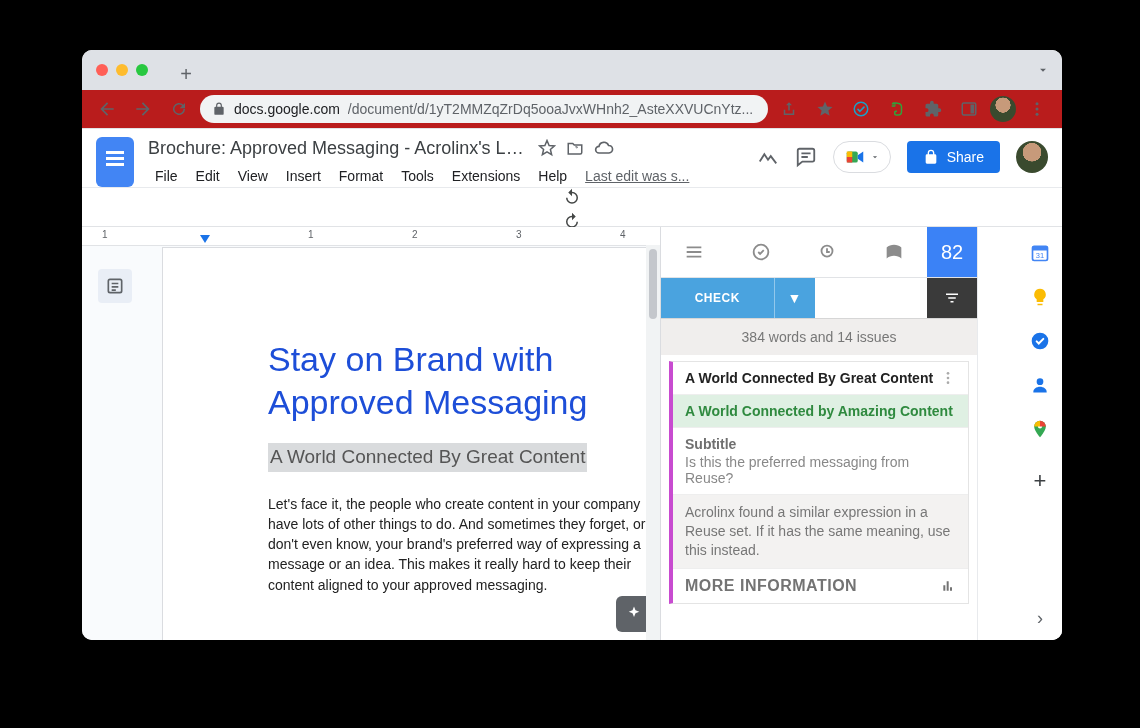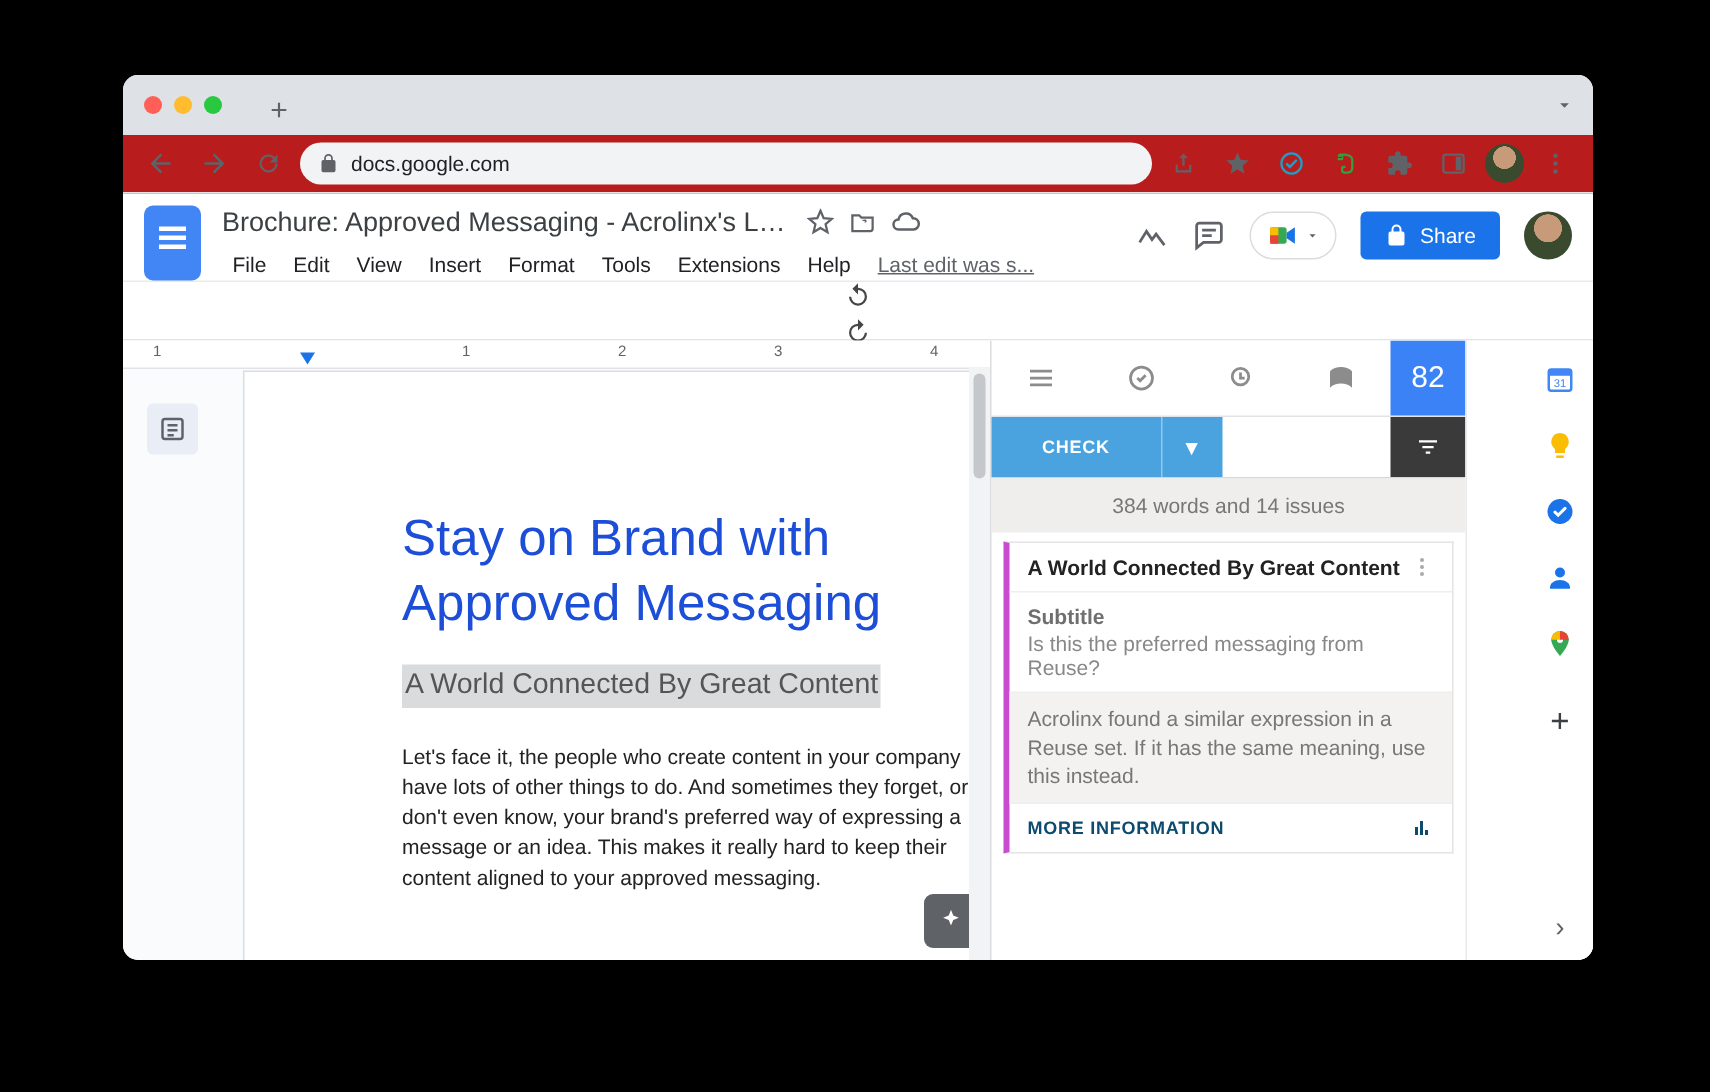--- a/index.html
+++ b/index.html
@@ -436,23 +436,23 @@
     color:#888; margin-top:2px;
   }
   .card-desc {
     background:#f3f2f1;
     color:#777;
     border-bottom:1px solid #eee;
     line-height:1.35;
   }
   .card-more {
     display:flex; justify-content:space-between; align-items:center;
-    color:#0c4a6e;
+    color:#737373;
     font-weight:700;
-    font-size: 12px;
+    font-size: 16px;
     letter-spacing: 0.5px;
   }
 
   
   .sidebar {
     width: 44px;
     flex: 0 0 44px;
     background:#fff;
     border-left:1px solid #e8eaed;
     display:flex;
@@ -507,20 +507,21 @@
       <div class="ibtn">
         <svg width="18" height="18" viewBox="0 0 24 24">
             <path fill="currentColor" d="M17.65 6.35A8 8 0 1 0 20 12h-2a6 6 0 1 1-1.76-4.24L13 11h7V4l-2.35 2.35z"></path>
           </svg>
       </div>
       <div class="urlfield">
         <svg width="14" height="14" viewBox="0 0 24 24">
             <path fill="#5f6368" d="M18 8h-1V6a5 5 0 0 0-10 0v2H6a2 2 0 0 0-2 2v10a2 2 0 0 0 2 2h12a2 2 0 0 0 2-2V10a2 2 0 0 0-2-2zM9 6a3 3 0 0 1 6 0v2H9z"></path>
           </svg>
         <span class="host">docs.google.com</span>
+          <span class="path">/document/d/1yT2MMZqZrDq5ooaJvxWHnh2_AsteXXVUCnYtz...</span>
       </div>
       <div class="right-icons">
         <div class="ibtn">
           <svg width="18" height="18" viewBox="0 0 24 24">
               <path fill="currentColor" d="M12 3l4 4h-3v7h-2V7H8l4-4zM5 20v-7h2v5h10v-5h2v7H5z"></path>
             </svg>
         </div>
         <div class="ibtn">
           <svg width="18" height="18" viewBox="0 0 24 24">
               <path fill="currentColor" d="M12 17.27L18.18 21l-1.64-7.03L22 9.24l-7.19-.61L12 2 9.19 8.63 2 9.24l5.46 4.73L5.82 21z"></path>
@@ -765,20 +766,21 @@
           <div class="card-row card-title">
             <span>A World Connected By Great Content</span>
             <span style="color:#aaa">
               <svg width="16" height="16" viewBox="0 0 24 24">
                   <circle cx="12" cy="5" r="2" fill="currentColor"></circle>
                   <circle cx="12" cy="12" r="2" fill="currentColor"></circle>
                   <circle cx="12" cy="19" r="2" fill="currentColor"></circle>
                 </svg>
             </span>
           </div>
+          <div class="card-row card-suggest">A World Connected by Amazing Content</div>
           <div class="card-row card-sect">
             <div class="sect-label">Subtitle</div>
             <div class="sect-q">Is this the preferred messaging from Reuse?</div>
           </div>
           <div class="card-row card-desc">Acrolinx found a similar expression in a Reuse set. If it has the same meaning, use this instead.</div>
           <div class="card-row card-more">
             <span>MORE INFORMATION</span>
             <svg width="16" height="16" viewBox="0 0 24 24">
                 <path fill="currentColor" d="M5 19h3v-8H5zm5 0h3V5h-3zm5 0h3v-5h-3z"></path>
               </svg>

